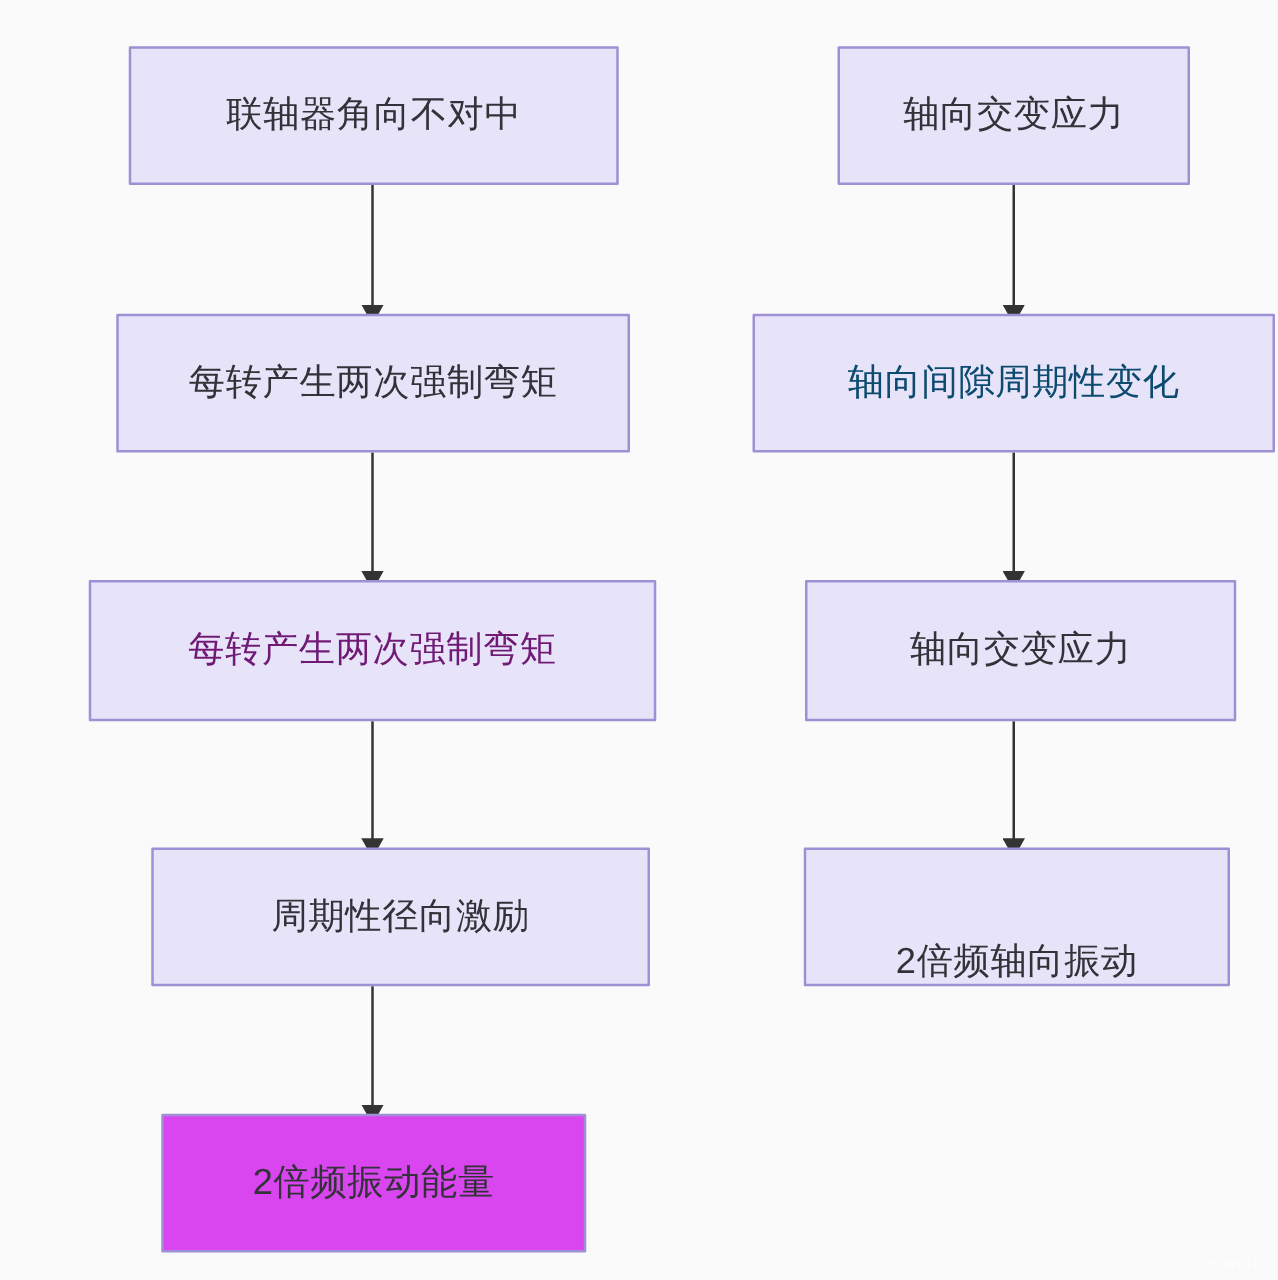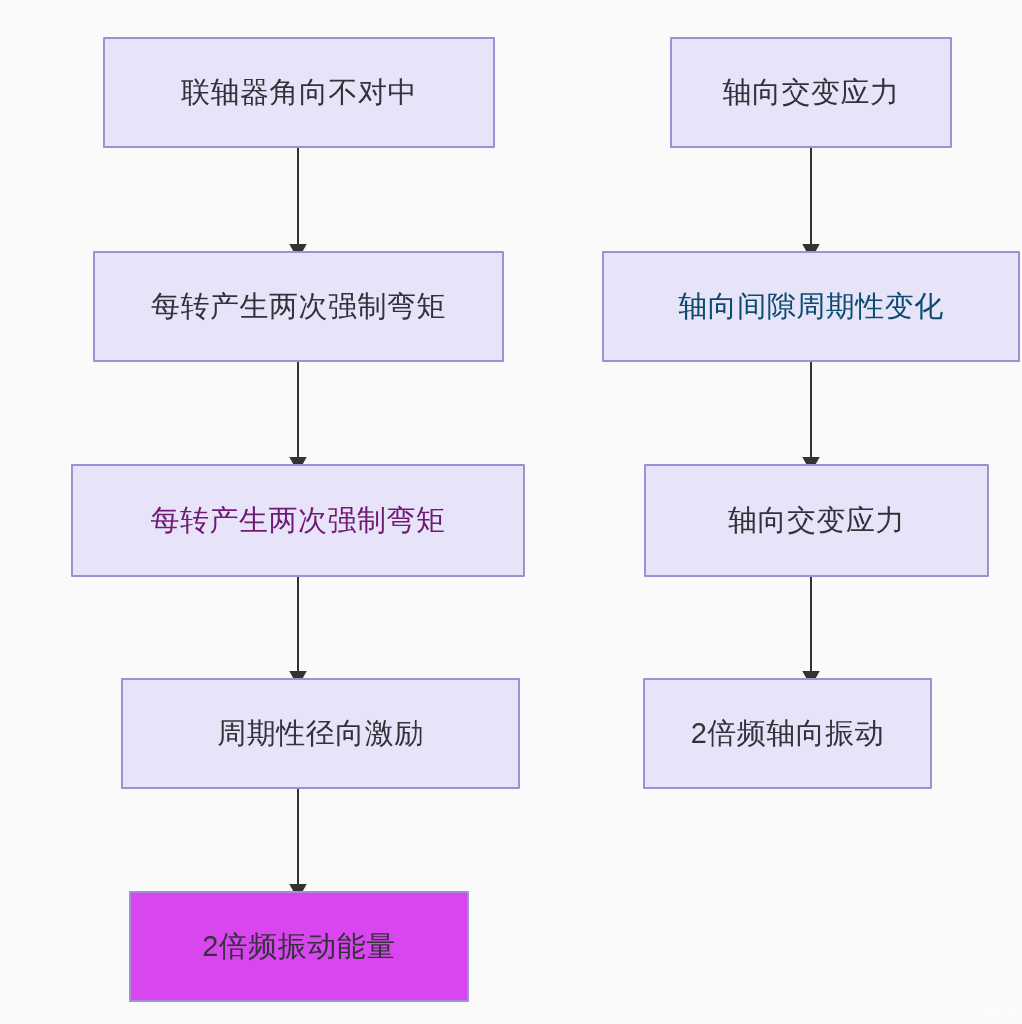--- a/index.html
+++ b/index.html
@@ -96,19 +96,19 @@
       </div>
       <div class="node" style="left: 635px; top: 37px; width: 282px; height: 111px; background: rgb(231, 228, 250); border-color: rgb(159, 143, 212); color: rgb(51, 50, 56);">
         <span class="node-label">轴向交变应力</span>
       </div>
       <div class="node" style="left: 567px; top: 251px; width: 418px; height: 111px; background: rgb(231, 228, 250); border-color: rgb(159, 143, 212); color: #0c4a6e;">
         <span class="node-label">轴向间隙周期性变化</span>
       </div>
       <div class="node" style="left: 609px; top: 464px; width: 345px; height: 113px; background: rgb(231, 228, 250); border-color: rgb(159, 143, 212); color: rgb(51, 50, 56);">
         <span class="node-label">轴向交变应力</span>
       </div>
-      <div class="node" style="left: 608px; top: 678px; width: 289px; height: 111px; background: rgb(231, 228, 250); border-color: rgb(159, 143, 212); color: rgb(51, 50, 56);">
+      <div class="node" style="left: 608px; top: 678px; width: 341px; height: 111px; background: rgb(231, 228, 250); border-color: rgb(159, 143, 212); color: rgb(51, 50, 56); align-items: flex-end;">
         <span class="node-label">2倍频轴向振动</span>
       </div>
     </div>
 
   <div class="watermark">sunweice.com</div>
 </div>
 
 </body></html>

